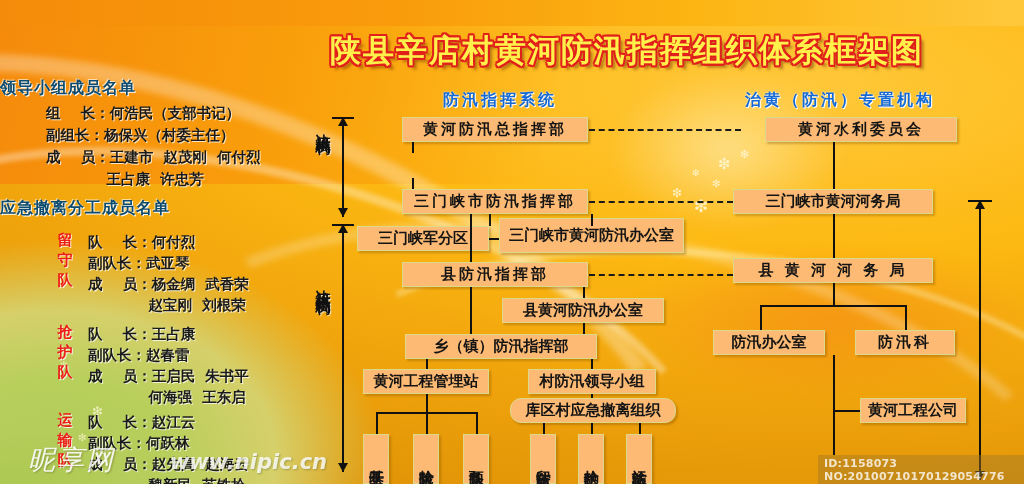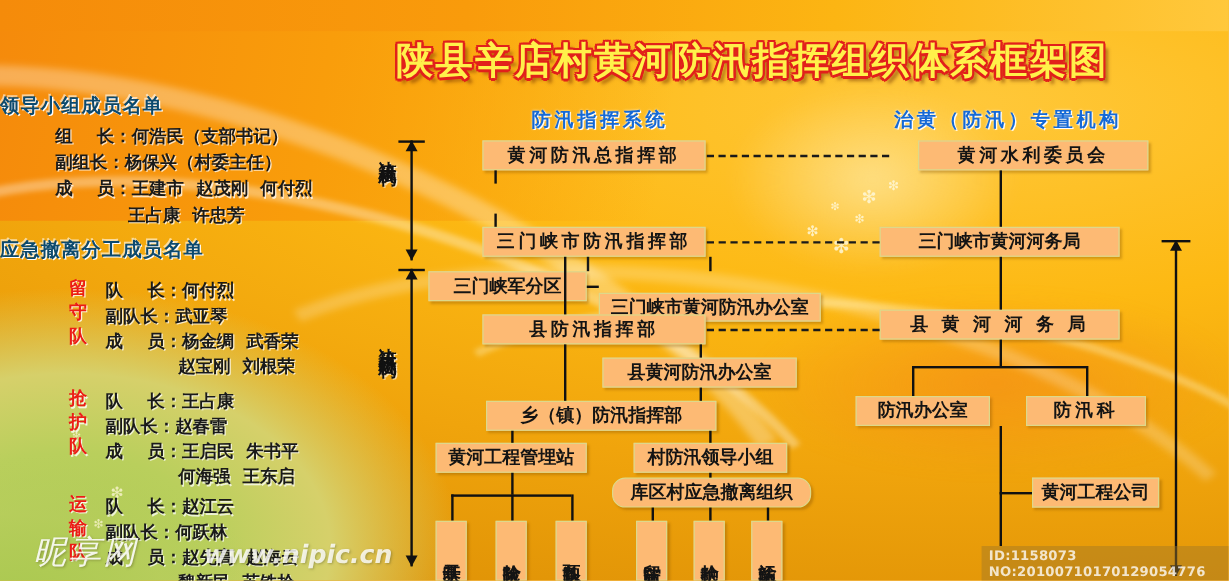--- a/index.html
+++ b/index.html
@@ -257,21 +257,21 @@
 
   <div class="ln h" style="left:332px;top:224px;width:22px;"></div>
   <div class="ln v" style="left:342px;top:224px;height:248px;"></div>
   <div class="arrowhead up" style="left:338px;top:224px;"></div>
   <div class="arrowhead down" style="left:338px;top:463px;"></div>
   <div class="vlabel" style="left:313px;top:278px;">决策执行机构</div>
 
   <div class="box sp" style="left:402px;top:117px;width:186px;height:25px;">黄河防汛总指挥部</div>
   <div class="box sp" style="left:402px;top:189px;width:186px;height:25px;">三门峡市防汛指挥部</div>
   <div class="box" style="left:357px;top:226px;width:132px;height:25px;">三门峡军分区</div>
-  <div class="box" style="left:499px;top:244px;width:185px;height:24px;font-family:Liberation Mono, monospace;">三门峡市黄河防汛办公室</div>
+  <div class="box" style="left:499px;top:218px;width:185px;height:35px;font-family:Liberation Mono, monospace;">三门峡市黄河防汛办公室</div>
   <div class="box sp" style="left:402px;top:262px;width:186px;height:25px;">县防汛指挥部</div>
   <div class="box" style="left:502px;top:298px;width:162px;height:25px;">县黄河防汛办公室</div>
   <div class="box" style="left:405px;top:334px;width:192px;height:25px;">乡（镇）防汛指挥部</div>
   <div class="box" style="left:363px;top:369px;width:126px;height:25px;">黄河工程管埋站</div>
   <div class="box" style="left:528px;top:369px;width:128px;height:25px;">村防汛领导小组</div>
   <div class="box" style="left:510px;top:398px;width:166px;height:25px;border-radius:11px;">库区村应急撤离组织</div>
 
   <div class="ln v" style="left:412px;top:142px;height:11px;"></div>
   <div class="ln v" style="left:412px;top:178px;height:11px;"></div>
   <div class="ln v" style="left:470px;top:214px;height:48px;"></div>

